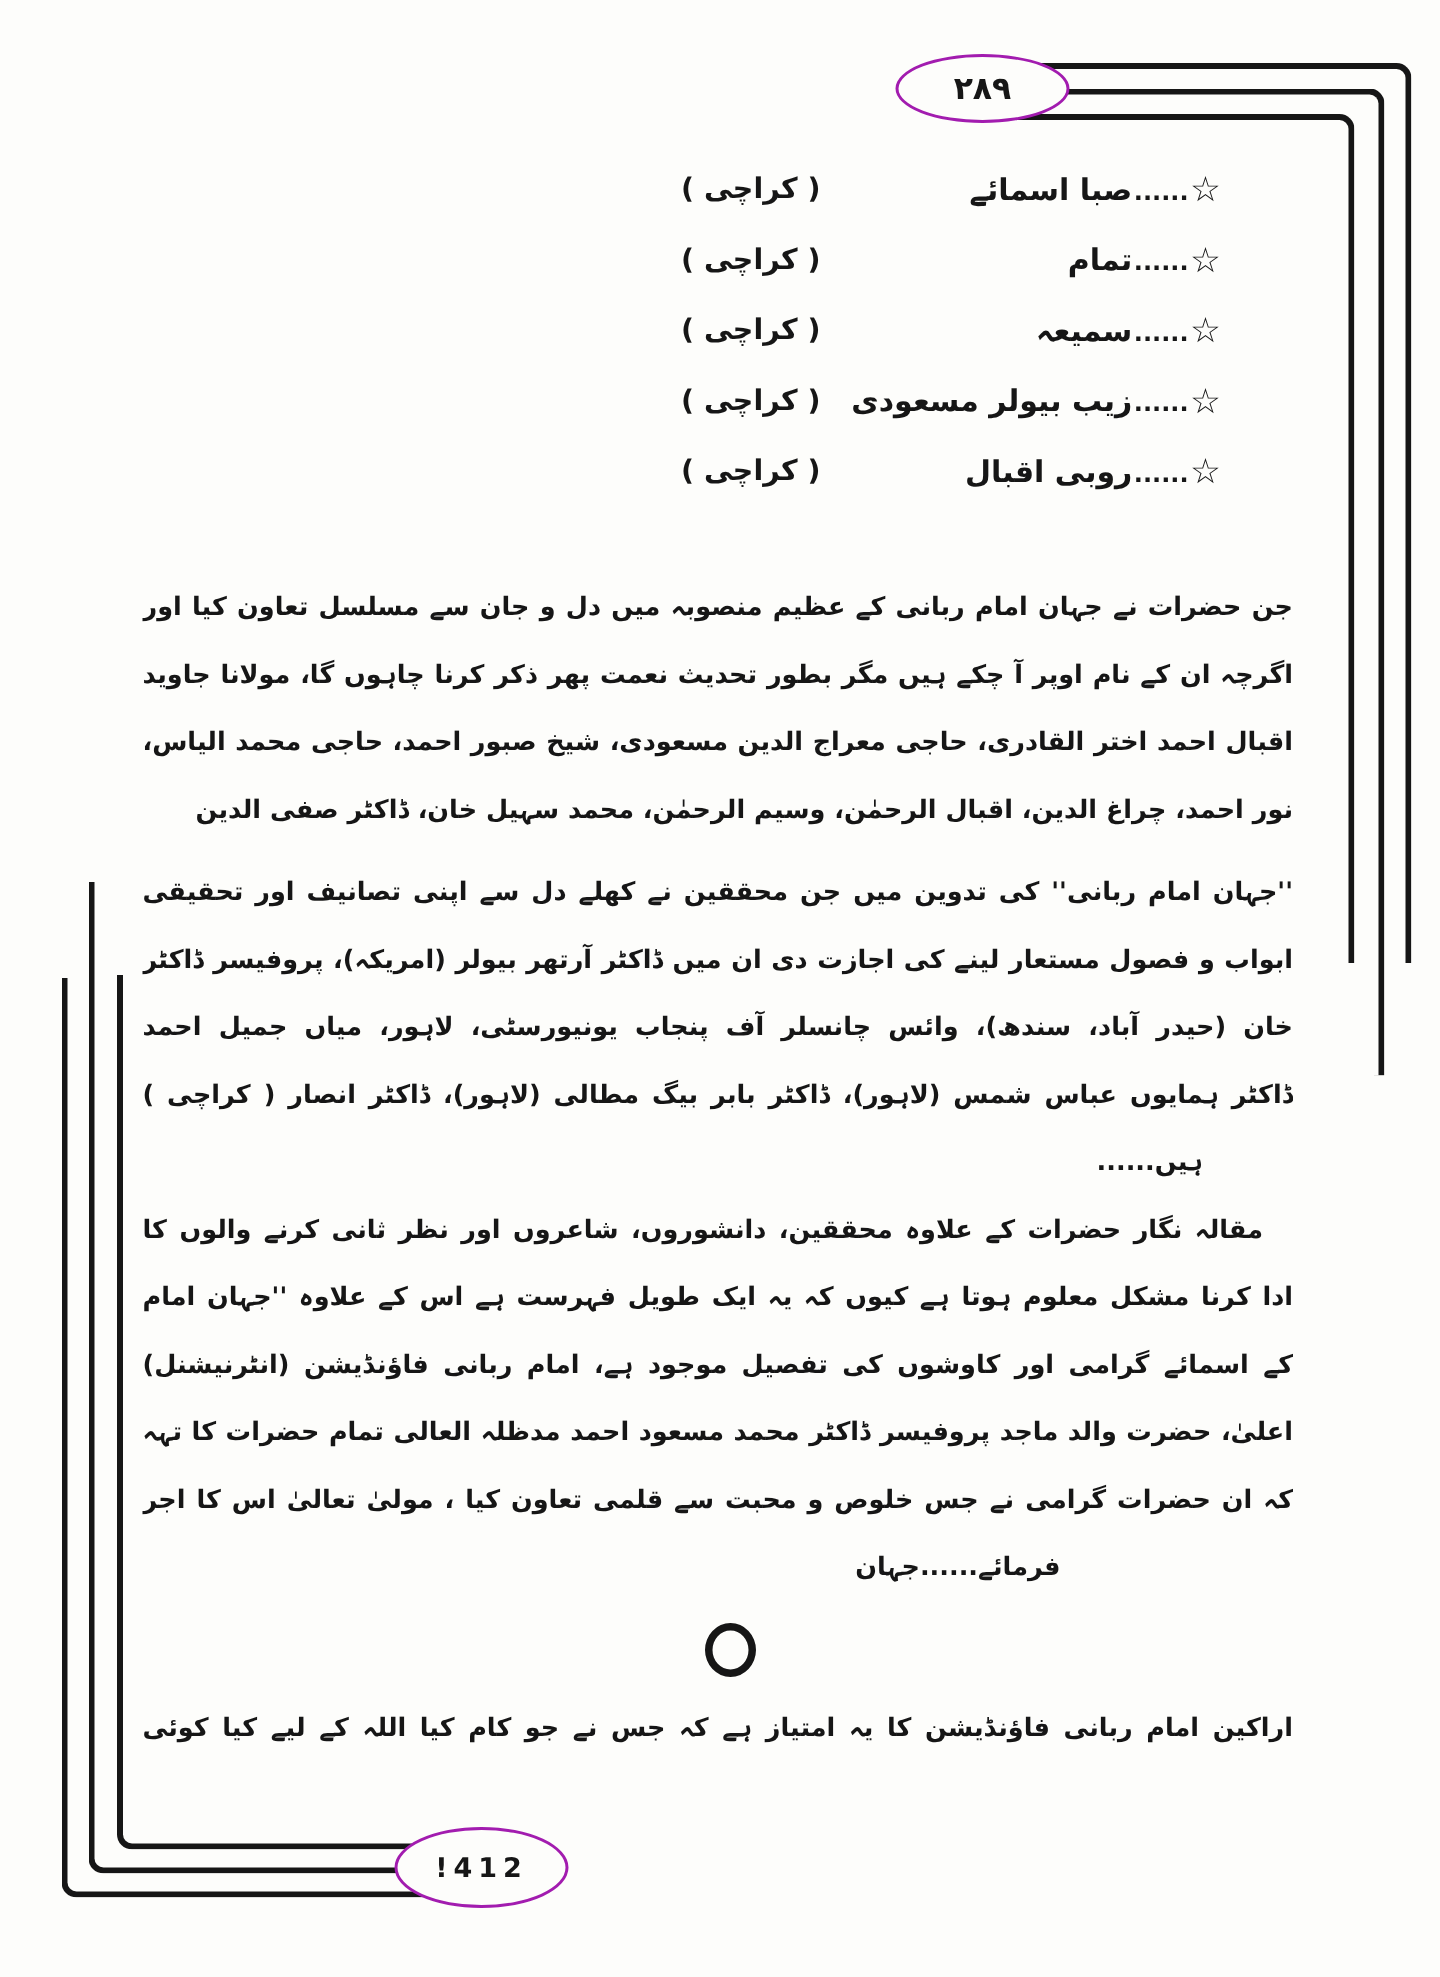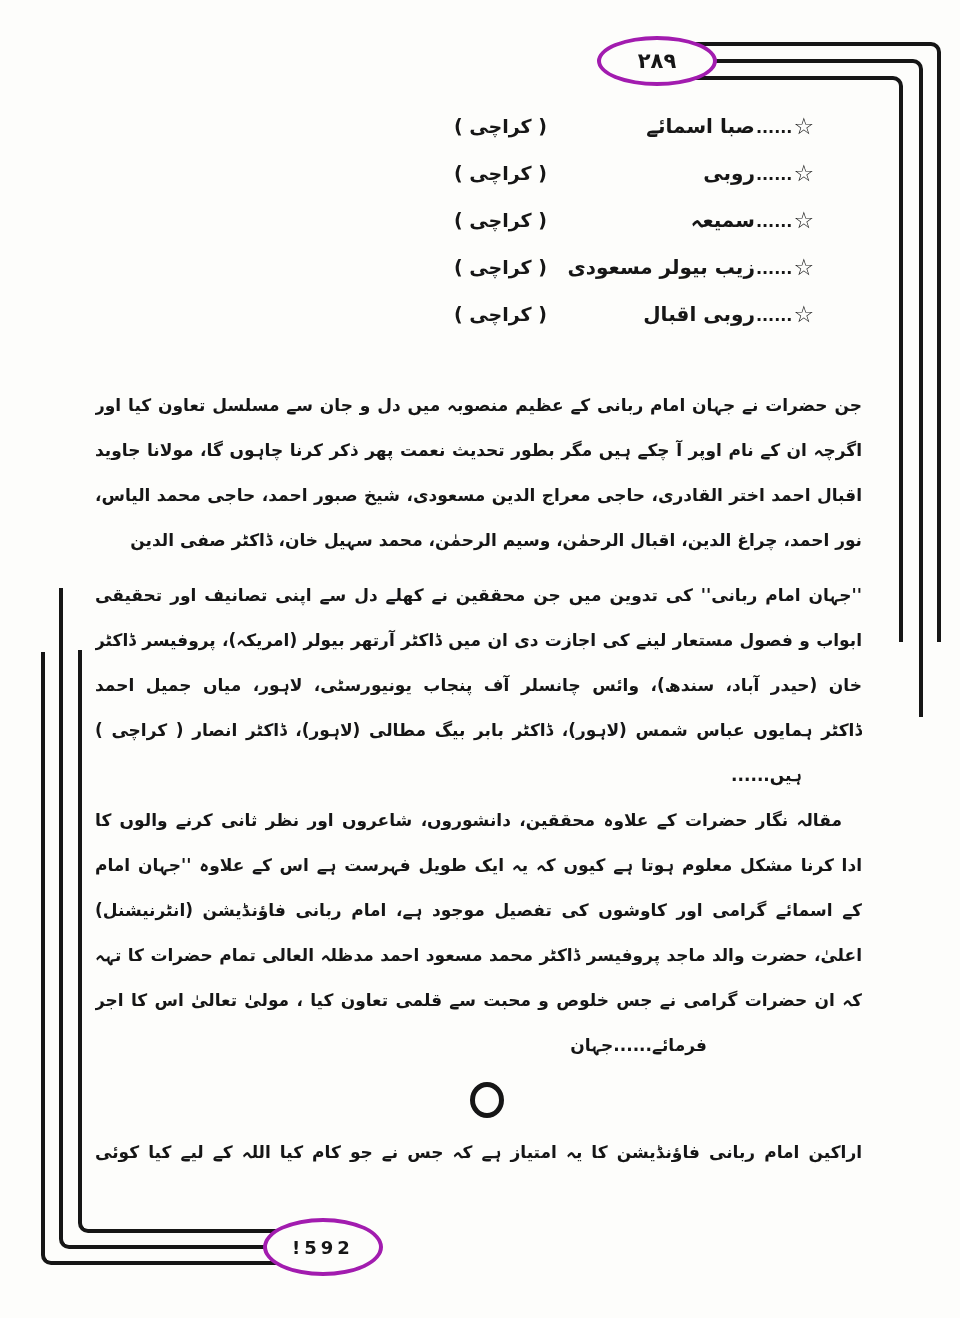--- a/index.html
+++ b/index.html
@@ -18,21 +18,21 @@
   .tr1{left:660px;top:42px;width:277px;height:596px;}
   .tr2{left:660px;top:59px;width:259px;height:654px;}
   .tr3{left:660px;top:76px;width:239px;height:562px;}
   .bl1{left:41px;top:652px;width:289px;height:609px;}
   .bl2{left:59px;top:588px;width:271px;height:657px;}
   .bl3{left:78px;top:650px;width:252px;height:579px;}
 
   
   .badge{
     position:absolute;z-index:2;background:#fdfdfb;
-    border:4px solid #a21caf;border-radius:50%;
+    border:2px solid #a21caf;border-radius:50%;
     display:flex;align-items:center;justify-content:center;
     font-weight:bold;
   }
   .badge-top{left:597px;top:36px;width:112px;height:42px;font-size:21px;letter-spacing:6px;}
   .badge-bottom{left:263px;top:1218px;width:112px;height:50px;font-size:18px;letter-spacing:4px;}
   .ltr{direction:ltr;unicode-bidi:isolate;}
 
   
   .list{position:absolute;left:95px;top:103px;width:767px;direction:rtl;z-index:3;}
   .row{position:relative;height:47px;}
@@ -77,32 +77,32 @@
 
   <div class="corner bl bl1"></div>
   <div class="corner bl bl2"></div>
   <div class="corner bl bl3"></div>
 
   <div class="badge badge-top">
     <span class="ltr">۲۸۹</span>
   </div>
 
   <div class="badge badge-bottom">
-    <span class="ltr">!592</span>
+    <span class="ltr">!412</span>
   </div>
 
   <div class="list">
 
     <div class="row">
       <span class="entry"><span class="star">☆</span><span class="dots">......</span><span>صبا اسمائے</span></span>
       <span class="loc">( کراچی )</span>
     </div>
 
     <div class="row">
-      <span class="entry"><span class="star">☆</span><span class="dots">......</span><span>روبی</span></span>
+      <span class="entry"><span class="star">☆</span><span class="dots">......</span><span>تمام</span></span>
       <span class="loc">( کراچی )</span>
     </div>
 
     <div class="row">
       <span class="entry"><span class="star">☆</span><span class="dots">......</span><span>سمیعہ</span></span>
       <span class="loc">( کراچی )</span>
     </div>
 
     <div class="row">
       <span class="entry"><span class="star">☆</span><span class="dots">......</span><span>زیب بیولر مسعودی</span></span>

